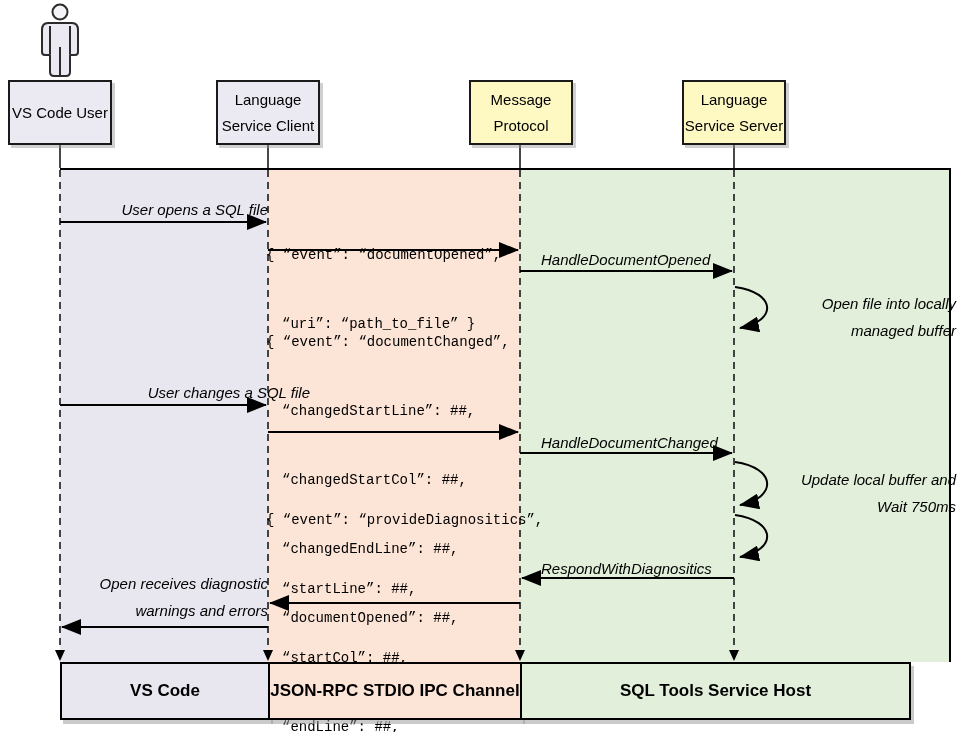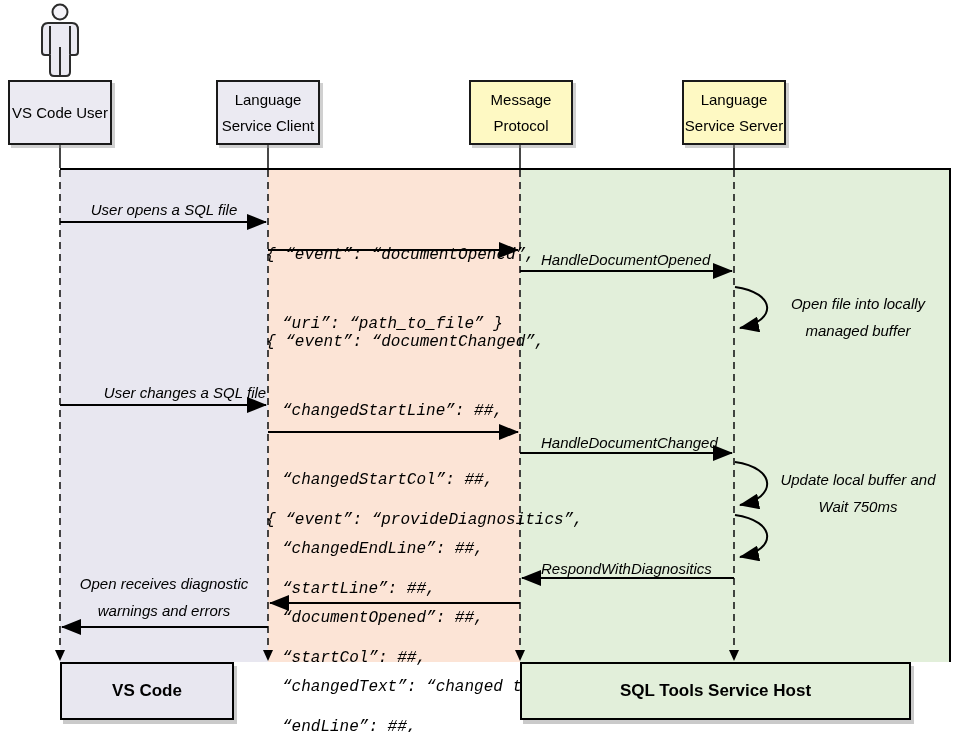--- a/index.html
+++ b/index.html
@@ -28,28 +28,28 @@
   .node.green{background:#fef9c3;}
   .footer-box{
     position:absolute;top:662px;height:58px;box-sizing:border-box;
     border:2px solid #000;display:flex;align-items:center;justify-content:center;
     font-size:17px;font-weight:bold;box-shadow:3px 4px 0 rgba(150,150,150,.5);
   }
   
   .lbl{
     position:absolute;font-style:italic;font-size:15px;line-height:16px;white-space:nowrap;
   }
-  .lbl.center{text-align:center;}
+  .lbl.center{text-align:right;}
   .note{
     position:absolute;left:760px;width:196px;font-style:italic;font-size:15px;
-    line-height:27px;text-align:center;
+    line-height:27px;text-align:right;
   }
   .payload{
     position:absolute;left:266px;font-family:"Liberation Mono","DejaVu Sans Mono",monospace;
-    font-size:16px;line-height:23px;white-space:pre;font-style:italic;
+    font-size:14px;line-height:23px;white-space:pre;
   }
   .payload .cont{padding-left:16px;}
   svg.overlay{position:absolute;left:0;top:0;pointer-events:none;}
   #person{position:absolute;left:38px;top:2px;}
 </style>
 </head>
 <body>
 
 <div id="stage">
 
@@ -161,20 +161,23 @@
   </div>
   <div class="payload" style="top:463px">
     <div>{ “event”: “provideDiagnositics”,</div>
     <div class="cont">“startLine”: ##,</div>
     <div class="cont">“startCol”: ##,</div>
     <div class="cont">“endLine”: ##,</div>
     
     
   </div>
 
-  <div class="footer-box" style="left:60px;width:174px;background:#e8e7f0">
+  <div class="footer-box" style="left:60px;width:210px;background:#e8e7f0">
     <span>VS Code</span>
+  </div>
+  <div class="footer-box" style="left:268px;width:254px;background:#fce4d6">
+    <span>JSON-RPC STDIO IPC Channel</span>
   </div>
   <div class="footer-box" style="left:520px;width:391px;background:#e2efda">
     <span>SQL Tools Service Host</span>
   </div>
 
 </div>
 
 </body></html>

